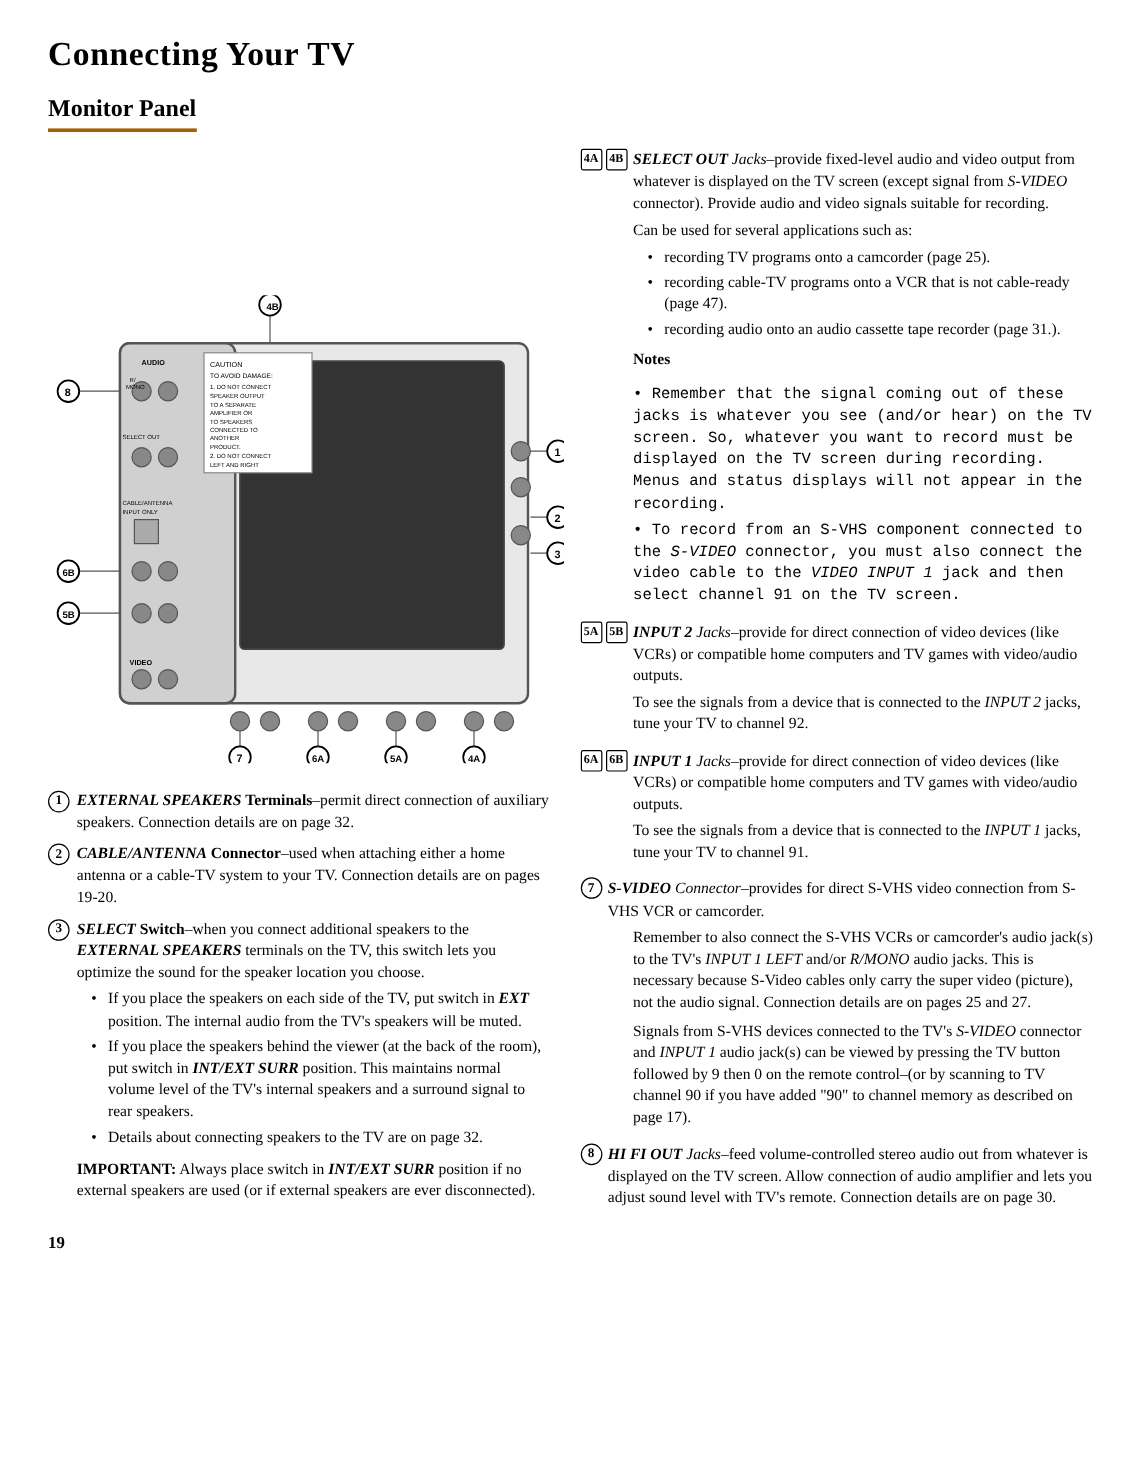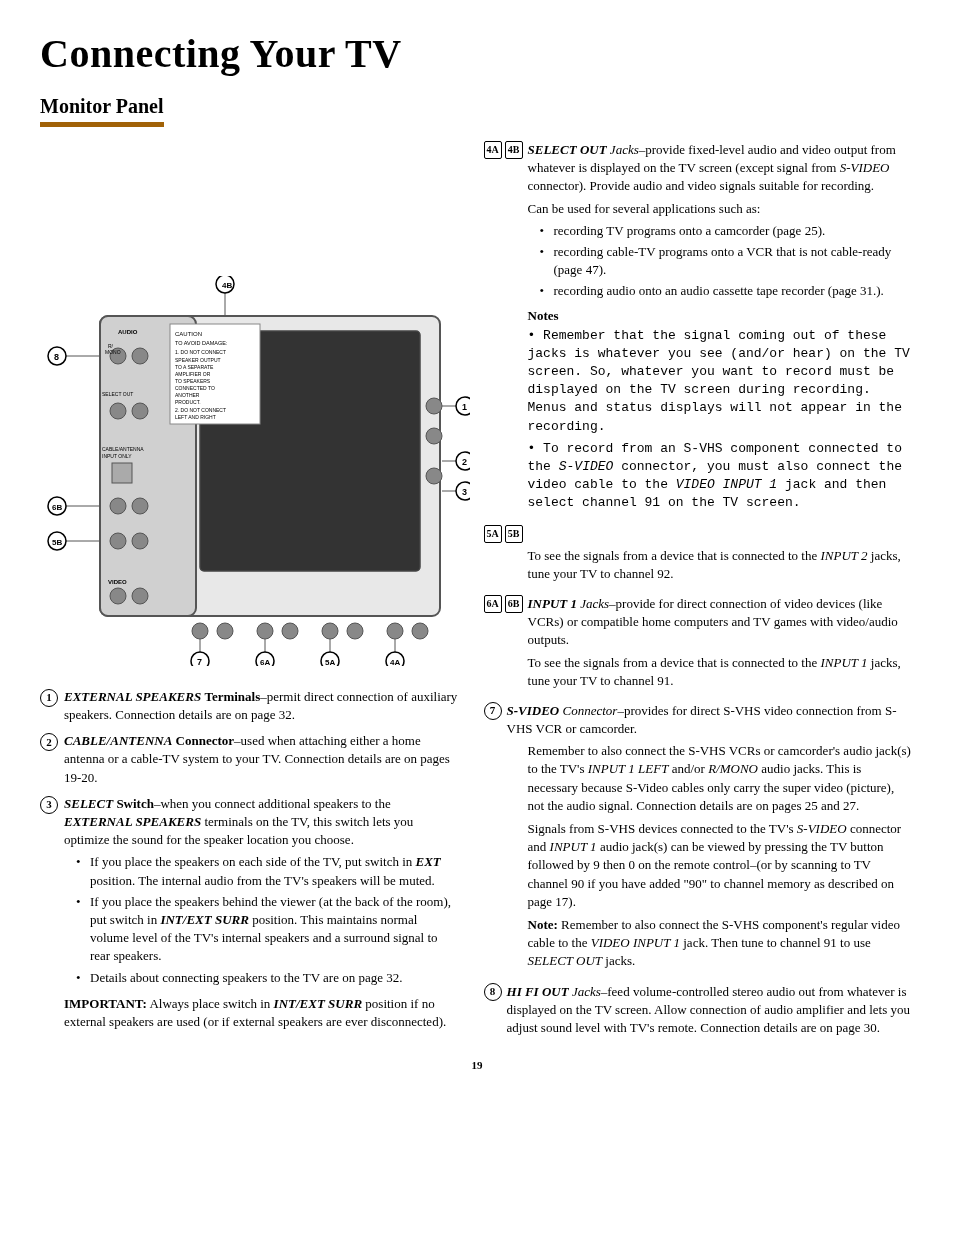--- a/index.html
+++ b/index.html
@@ -7,31 +7,31 @@
       font-family: Times New Roman, Times, serif;
       font-size: 13px;
       color: #000;
       background: #fff;
       width: 954px;
       min-height: 1233px;
       padding: 30px 40px;
     }
 
     .page-title {
-      font-size: 40px;
+      font-size: 28px;
       font-weight: bold;
       margin-bottom: 18px;
       letter-spacing: 0.5px;
     }
 
     .section-title {
       font-size: 20px;
       font-weight: bold;
       margin-bottom: 14px;
-      border-bottom: 5px solid #a16207;
+      border-bottom: 3px solid #a16207;
       padding-bottom: 4px;
       display: inline-block;
     }
 
     .main-layout {
       display: flex;
       gap: 24px;
       align-items: flex-end;
     }
 
@@ -137,33 +137,33 @@
     }
 
     .badge-pair {
       display: inline-flex;
       gap: 3px;
     }
 
     .notes-label {
       font-weight: bold;
       margin-top: 6px;
-      margin-bottom: 2px;
+      margin-bottom: 12px;
     }
 
     .note-text {
       margin-bottom: 4px;
       line-height: 1.4;
       font-family: Liberation Mono, monospace;
     }
 
     
     .page-number {
-      text-align: center;
-      font-size: 11px;
+      text-align: left;
+      font-size: 14px;
       font-weight: bold;
       margin-top: 10px;
     }
 
     
     svg text { font-family: Arial, sans-serif; }
   </style>
 </head>
 <body>
 
@@ -340,20 +340,23 @@
         <p class="note-text">• To record from an S-VHS component connected to the <em>S-VIDEO</em> connector, you must also connect the video cable to the <em>VIDEO INPUT 1</em> jack and then select channel 91 on the TV screen.</p>
       </div>
     </div>
 
     <div class="right-item">
       <div class="right-item-header">
         <span class="badge-pair">
           <span class="badge-sq">5A</span>
           <span class="badge-sq">5B</span>
         </span>
+        <span>
+          <em><strong>INPUT 2</strong> Jacks</em>–provide for direct connection of video devices (like VCRs) or compatible home computers and TV games with video/audio outputs.
+        </span>
       </div>
       <div class="right-item-body">
         To see the signals from a device that is connected to the <em>INPUT 2</em> jacks, tune your TV to channel 92.
       </div>
     </div>
 
     <div class="right-item">
       <div class="right-item-header">
         <span class="badge-pair">
           <span class="badge-sq">6A</span>
@@ -371,21 +374,20 @@
     <div class="right-item">
       <div class="right-item-header">
         <span class="badge">7</span>
         <span>
           <em><strong>S-VIDEO</strong> Connector</em>–provides for direct S-VHS video connection from S-VHS VCR or camcorder.
         </span>
       </div>
       <div class="right-item-body">
         <p style="margin-bottom:5px;">Remember to also connect the S-VHS VCRs or camcorder's audio jack(s) to the TV's <em>INPUT 1 LEFT</em> and/or <em>R/MONO</em> audio jacks.  This is necessary because S-Video cables only carry the super video (picture), not the audio signal. Connection details are on pages 25 and 27.</p>
         <p style="margin-bottom:5px;">Signals from S-VHS devices connected to the TV's <em>S-VIDEO</em> connector and <em>INPUT 1</em> audio jack(s) can be viewed by pressing the TV button followed by 9 then 0 on the remote control–(or by scanning to TV channel 90 if you have added "90" to channel memory as described on page 17).</p>
-        <p><strong>Note:</strong> Remember to also connect the S-VHS component's regular video cable to the <em>VIDEO INPUT 1</em> jack. Then tune to channel 91 to use <em>SELECT OUT</em> jacks.</p>
       </div>
     </div>
 
     <div class="right-item">
       <div class="right-item-header">
         <span class="badge">8</span>
         <span>
           <em><strong>HI FI OUT</strong> Jacks</em>–feed volume-controlled stereo audio out from whatever is displayed on the TV screen. Allow connection of audio amplifier and lets you adjust sound level with TV's remote. Connection details are on page 30.
         </span>
       </div>

